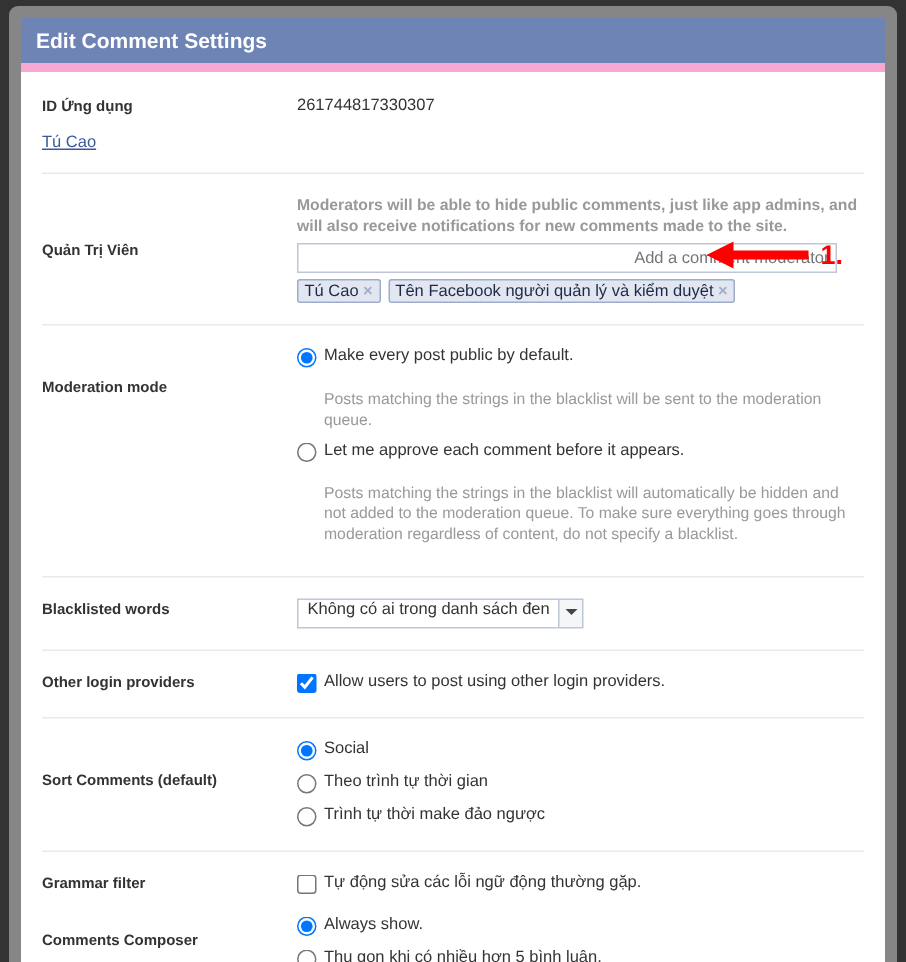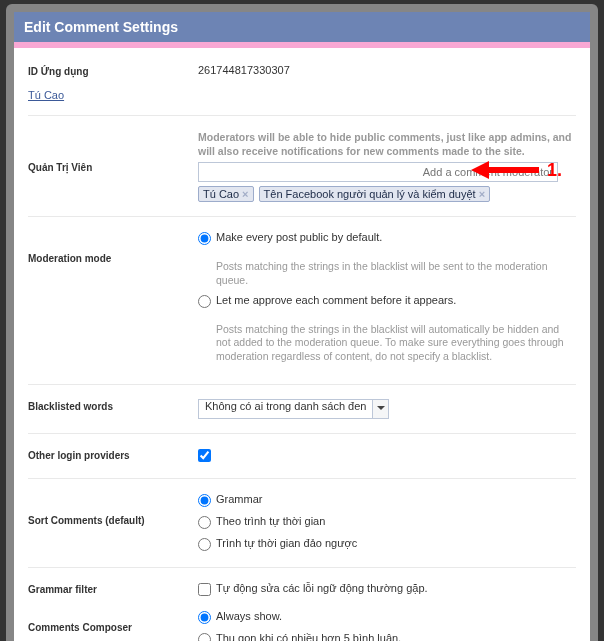--- a/index.html
+++ b/index.html
@@ -204,42 +204,43 @@
       </div>
     </div>
 
     <hr class="sep">
 
     <div class="row">
       <div class="label-col">Other login providers</div>
       <div class="value-col">
         <div class="check-line">
           <input type="checkbox" checked="" style="">
+          <span>Allow users to post using other login providers.</span>
         </div>
       </div>
     </div>
 
     <hr class="sep">
 
     <div class="row">
       <div class="label-col" style="padding-top:22px">Sort Comments (default)</div>
       <div class="value-col">
         <div class="radio-line">
             <input type="radio" name="sort" checked="" style="">
-            <span>Grammar</span>
+            <span>Social</span>
           </div>
         <div style="height:6px"></div>
         <div class="radio-line">
             <input type="radio" name="sort" style="">
             <span>Theo trình tự thời gian</span>
           </div>
         <div style="height:6px"></div>
         <div class="radio-line">
             <input type="radio" name="sort" style="">
-            <span>Trình tự thời gian đảo ngược</span>
+            <span>Trình tự thời make đảo ngược</span>
           </div>
       </div>
     </div>
 
     <hr class="sep">
 
     <div class="row">
       <div class="label-col">Grammar filter</div>
       <div class="value-col">
         <div class="check-line">

